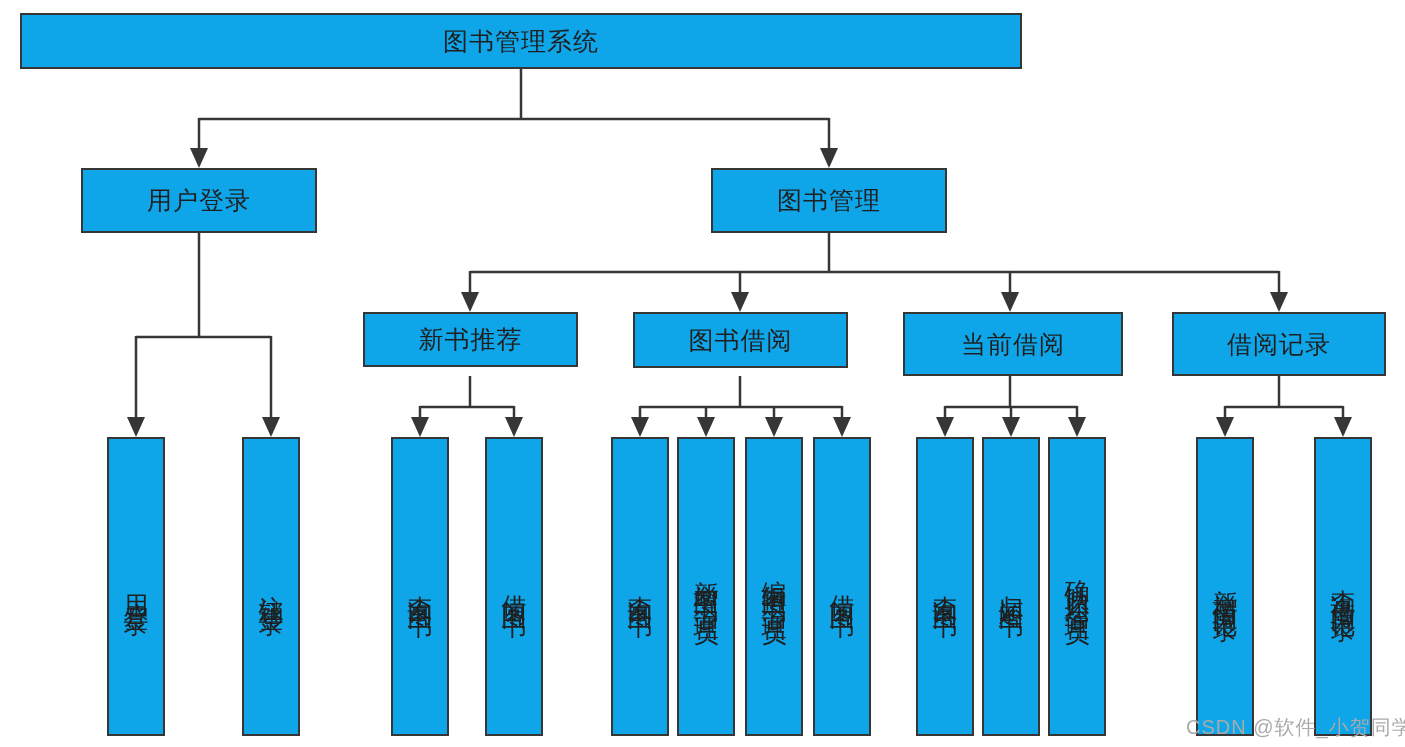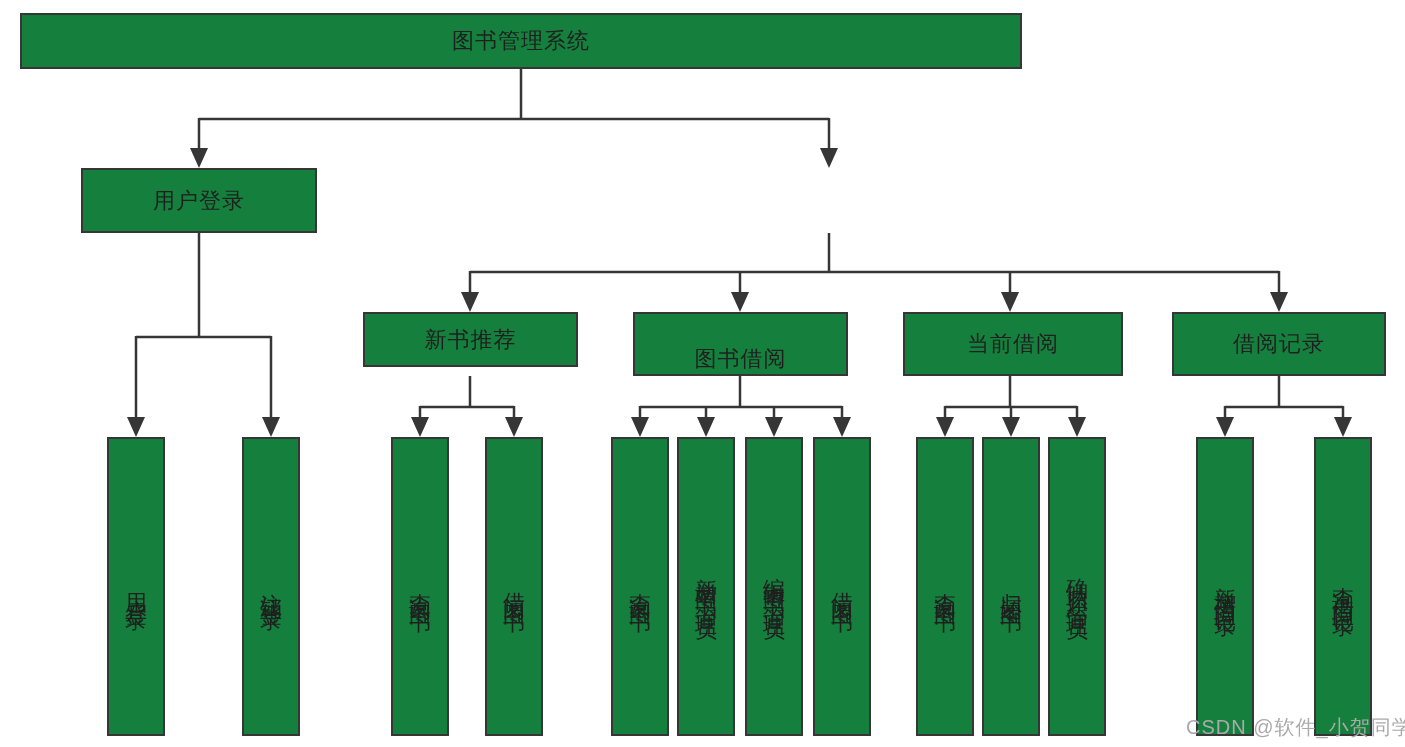--- a/index.html
+++ b/index.html
@@ -18,42 +18,42 @@
   .connectors {
     position: absolute;
     left: 0;
     top: 0;
     pointer-events: none;
   }
   .node {
     position: absolute;
     box-sizing: border-box;
     border: 2.5px solid #363636;
-    background: #15803d;
+    background: #0ea5e9;
     display: flex;
     align-items: center;
     justify-content: center;
     color: #1f1f1f;
-    font-size: 22px;
+    font-size: 25px;
     letter-spacing: 1px;
     white-space: nowrap;
     z-index: 2;
   }
   .vnode {
     writing-mode: vertical-rl;
     text-orientation: mixed;
     letter-spacing: 6px;
     line-height: 1;
   }
   
   .root-box      { left: 20px;   top: 13px;  width: 1002px; height: 56px; }
   .n-user-login  { left: 81px;   top: 168px; width: 236px;  height: 65px; }
   .n-book-mgmt   { left: 711px;  top: 168px; width: 236px;  height: 65px; }
   .n-new-rec     { left: 363px;  top: 312px; width: 215px;  height: 55px; }
-  .n-borrow      { left: 633px;  top: 312px; width: 215px;  height: 64px; align-items: flex-end; }
+  .n-borrow      { left: 633px;  top: 312px; width: 215px;  height: 56px; }
   .n-current     { left: 903px;  top: 312px; width: 220px;  height: 64px; }
   .n-records     { left: 1172px; top: 312px; width: 214px;  height: 64px; }
   
   .leaf { top: 437px; width: 58px; height: 299px; }
   .l-a1 { left: 107px; }
   .l-a2 { left: 242px; }
   .l-b1 { left: 391px; }
   .l-b2 { left: 485px; }
   .l-c1 { left: 611px; }
   .l-c2 { left: 677px; }
@@ -146,20 +146,23 @@
     </g>
   </svg>
 
   <div class="node root-box">
     <span>图书管理系统</span>
   </div>
 
   <div class="node n-user-login">
     <span>用户登录</span>
   </div>
+  <div class="node n-book-mgmt">
+    <span>图书管理</span>
+  </div>
 
   <div class="node n-new-rec">
     <span>新书推荐</span>
   </div>
   <div class="node n-borrow">
     <span>图书借阅</span>
   </div>
   <div class="node n-current">
     <span>当前借阅</span>
   </div>

